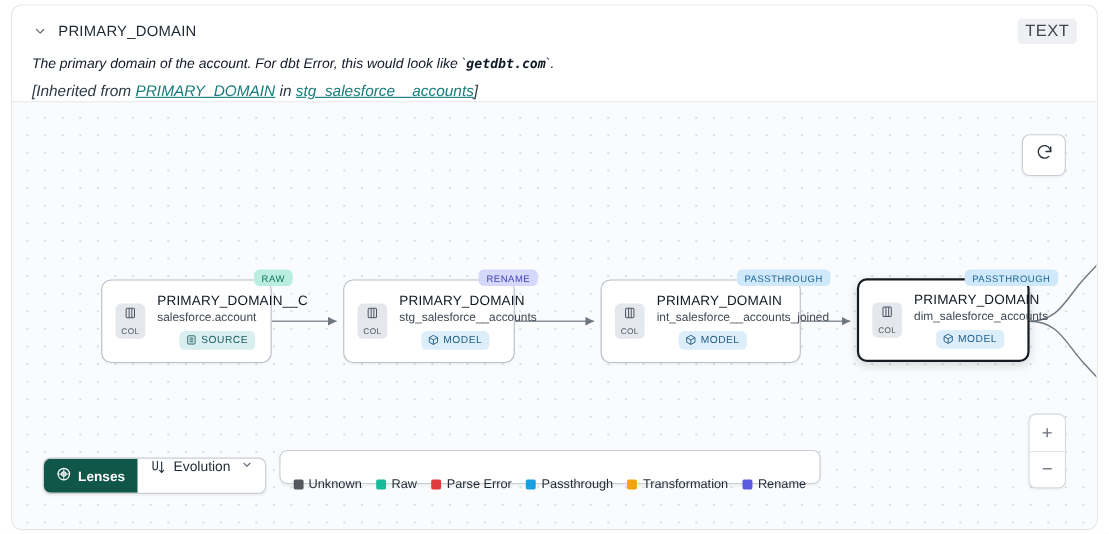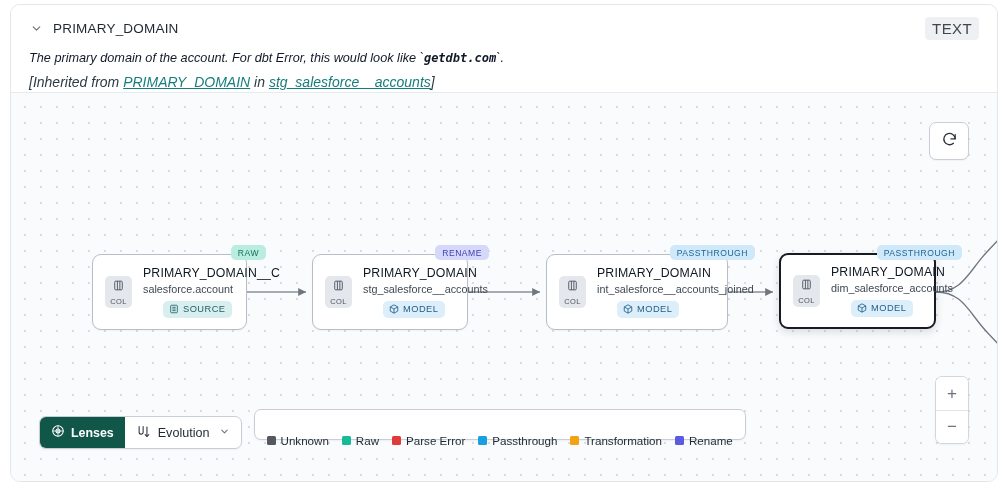--- a/index.html
+++ b/index.html
@@ -178,21 +178,21 @@
     box-shadow: 0 1px 2px rgba(16,24,40,.05);
     margin-top: 16px;
   }
   .seg-lenses {
     display: flex; align-items: center; gap: 6px;
     height: 100%; padding: 0 11px;
     background: #10574a; color: #fff;
     font-size: 12.4px; font-weight: bold; cursor: pointer;
   }
   .seg-evo {
-    display: flex; align-items: center; gap: 7px;
+    display: flex; align-items: flex-start; gap: 7px;
     height: 100%; padding: 0 11px;
     color: #1f2933; font-size: 12.6px; cursor: pointer;
   }
   .seg-evo .caret { color: #6b7280; font-size: 10px; margin-left: 2px; }
   .legend {
     display: flex; align-items: center; gap: 13px;
     height: 31px; padding: 0 12px;
     background: #fff; border: 1px solid #c9ced6;
     border-radius: 7px;
     box-shadow: 0 1px 2px rgba(16,24,40,.05);

